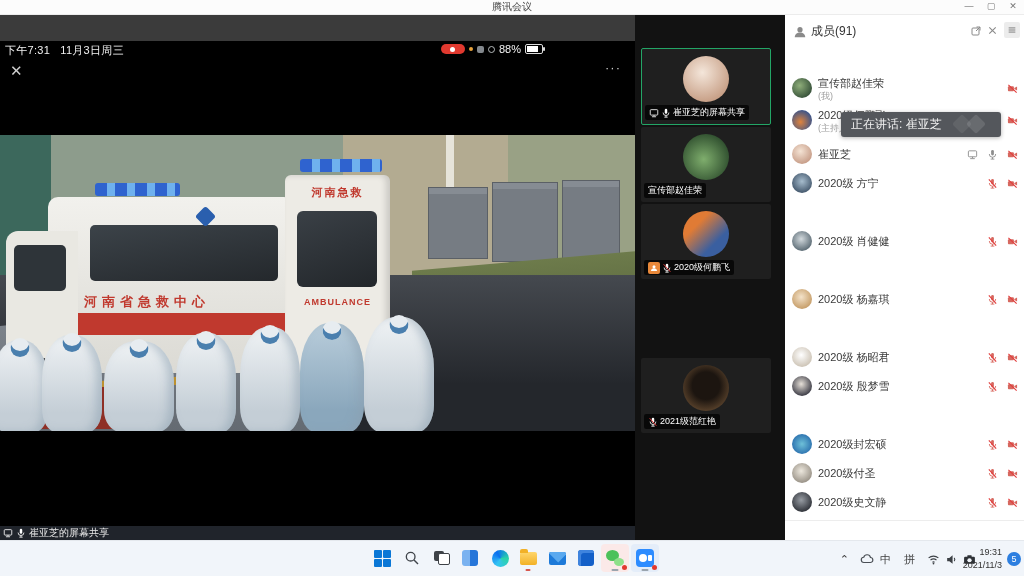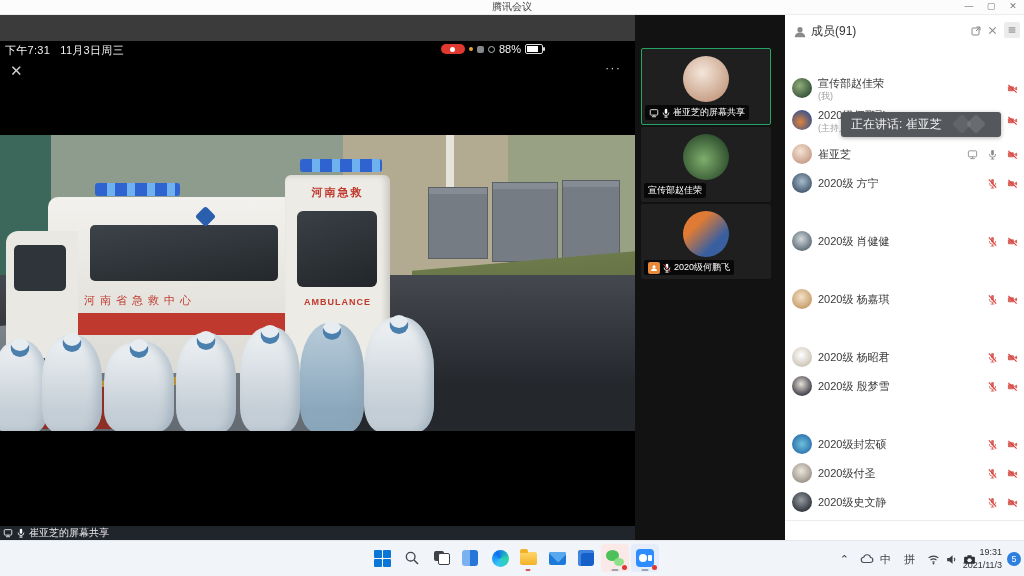--- a/index.html
+++ b/index.html
@@ -37,21 +37,21 @@
   .vpole{position:absolute;background:#e6e4da;}
   
   .amb-rear{position:absolute;left:285px;top:40px;width:105px;height:212px;background:#edebe5;border-radius:6px;box-shadow:inset -4px 0 6px rgba(0,0,0,.15);}
   .amb-rear .t1{margin-top:10px;text-align:center;font-size:11px;font-weight:bold;color:#c0392e;letter-spacing:2px;}
   .amb-rear .rwin{position:absolute;left:12px;top:36px;width:80px;height:76px;background:linear-gradient(160deg,#3a4046,#22262a);border-radius:6px;}
   .amb-rear .t2{position:absolute;left:0;right:0;top:122px;text-align:center;font-size:9px;font-weight:bold;color:#c0392e;letter-spacing:1px;}
   .amb-rear .bumper{position:absolute;left:0;right:0;bottom:0;height:14px;background:#b8b8b2;border-radius:0 0 6px 6px;}
   .amb-side{position:absolute;left:48px;top:62px;width:242px;height:176px;background:linear-gradient(180deg,#f2f1ed,#dbdad4);border-radius:10px 6px 0 0;}
   .amb-side .swin{position:absolute;left:42px;top:28px;width:188px;height:56px;background:linear-gradient(170deg,#3c4349,#24282c);border-radius:5px;}
   .amb-side .star{position:absolute;left:150px;top:12px;width:15px;height:15px;background:#2a5fae;transform:rotate(45deg);border-radius:3px;}
-  .amb-side .t3{position:absolute;left:36px;top:96px;font-size:11px;color:#c0392e;letter-spacing:5px;font-weight:normal;}
+  .amb-side .t3{position:absolute;left:36px;top:96px;font-size:13px;color:#c0392e;letter-spacing:5px;font-weight:bold;}
   .amb-side .stripe{position:absolute;left:0;top:116px;width:100%;height:22px;background:#c0392e;}
   .amb-cab{position:absolute;left:6px;top:96px;width:72px;height:132px;background:#e9e8e2;border-radius:12px 0 0 6px;}
   .amb-cab .cwin{position:absolute;left:8px;top:14px;width:52px;height:46px;background:#2e3439;border-radius:5px;}
   .lightbar{position:absolute;height:13px;border-radius:3px;background:repeating-linear-gradient(90deg,#2f63cf 0 12px,#6fb1ee 12px 20px);}
   .wheel{position:absolute;width:32px;height:32px;border-radius:50%;background:#17191c;box-shadow:inset 0 0 0 7px #2c2f33;}
   
   .ppe{position:absolute;border-radius:45% 45% 24% 24%;background:linear-gradient(180deg,#f0f3f5,#c4ced6 80%);box-shadow:inset -6px 0 8px rgba(140,160,175,.5);}
   .ppe.blue{background:linear-gradient(180deg,#b9cddb,#8aa7bc 80%);}
   .ppe .head{position:absolute;left:50%;transform:translateX(-50%);top:-2px;width:19px;height:19px;border-radius:50%;background:#e7ecf0;box-shadow:inset 0 -6px 0 #4a7fae;}
   .blanket{position:absolute;left:28px;top:252px;width:142px;height:42px;background:#8e2f25;border-radius:12px;}
@@ -331,20 +331,29 @@
             <svg width="8" height="8" viewBox="0 0 24 24" fill="currentColor">
               <use href="#i-person"></use>
             </svg>
           </span>
           <svg class="ic w">
             <use href="#i-mic-off"></use>
           </svg>
           <span>2020级何鹏飞</span>
         </div>
     </div>
+    <div class="tile" style="top:344px">
+      <div class="tav tavE"></div>
+      <div class="tlabel">
+          <svg class="ic w">
+            <use href="#i-mic-off"></use>
+          </svg>
+          <span>2021级范红艳</span>
+        </div>
+    </div>
   </div>
 
   <div class="panel">
     <div class="phead">
       <svg class="picon" style="left:8px" width="14" height="14" viewBox="0 0 24 24" fill="currentColor">
           <use href="#i-person"></use>
         </svg>
       <div class="ptitle">成员(91)</div>
       <svg class="picon" style="right:42px" width="12" height="12" viewBox="0 0 24 24">
           <use href="#i-popout" stroke="currentColor"></use>

